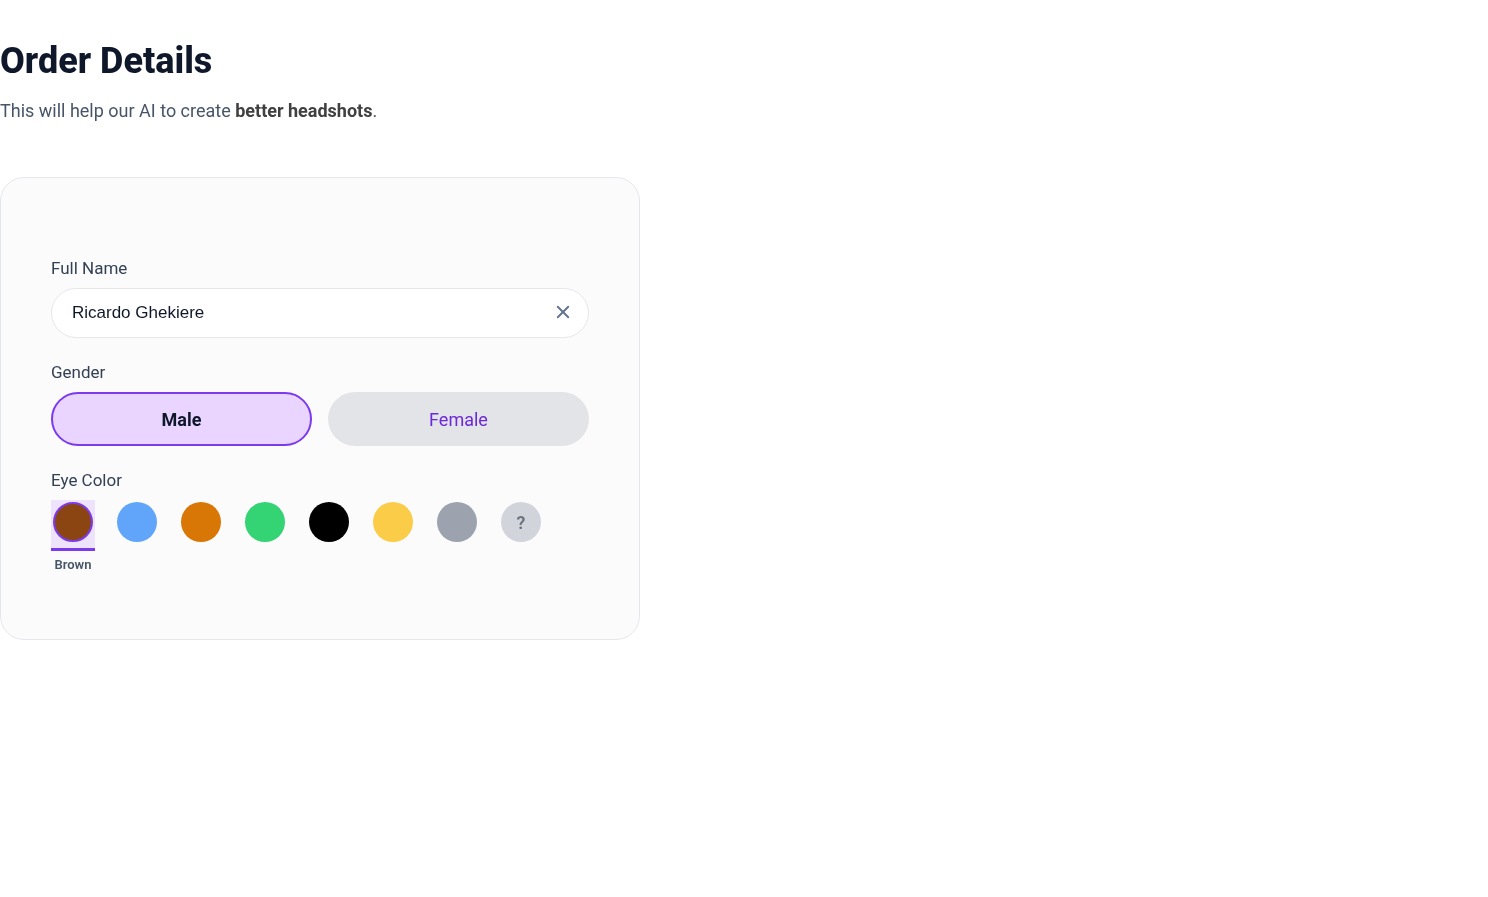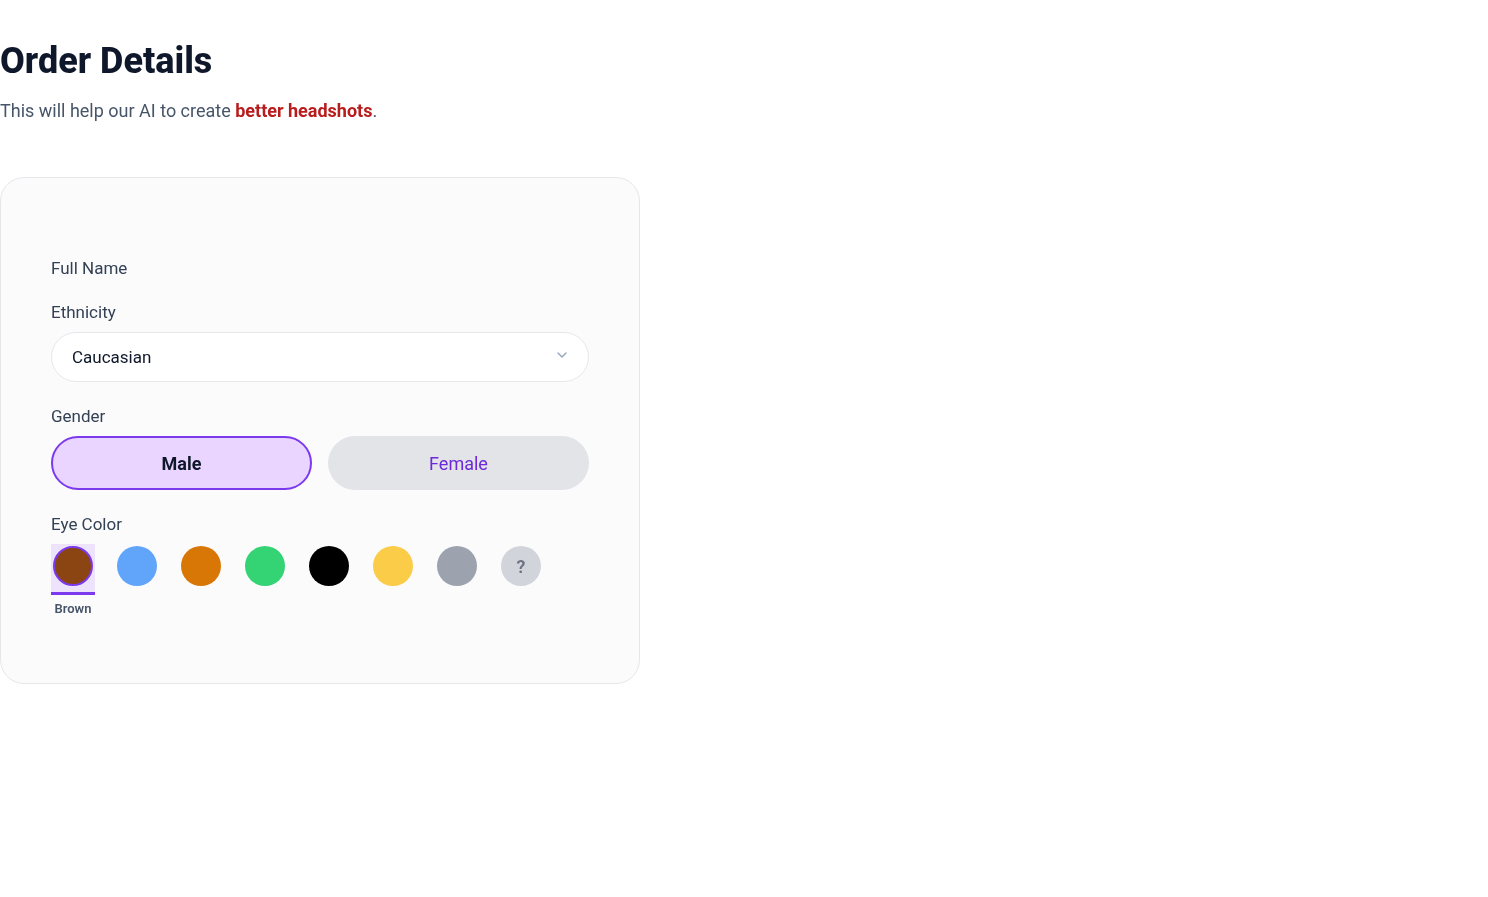--- a/index.html
+++ b/index.html
@@ -26,21 +26,21 @@
       color: #0f172a;
       margin-bottom: 18px;
     }
     .page-subtitle {
       font-size: 18px;
       color: #475569;
       margin-bottom: 56px;
     }
     .page-subtitle .bold {
       font-weight: 700;
-      color: #b91c1c;
+      color: #404040;
       margin-top: 44px;
     }
     .card {
       width: 640px;
       background: #fbfbfc;
       border: 1px solid #e5e7eb;
       border-radius: 24px;
       padding: 80px 50px 54px 50px;
     }
     .form-group {
@@ -199,33 +199,33 @@
 <div class="container">
   <h1 class="page-title">Order Details</h1>
   <p class="page-subtitle">
     <span>This will help our AI to create </span><span class="bold">better headshots</span><span>.</span>
   </p>
 
   <div class="card">
 
     <div class="form-group">
       <label class="label">Full Name</label>
-    </div>
-
-    <div class="form-group">
-      <label class="label">Ethnicity</label>
-      <div class="select">
-        <span>Caucasian</span>
-        <span class="chevron">
-          <svg viewBox="0 0 24 24" fill="none" stroke="currentColor" stroke-width="2" stroke-linecap="round" stroke-linejoin="round">
-              <polyline points="6 9 12 15 18 9"></polyline>
-            </svg>
-        </span>
+      <div class="input-wrap">
+        <input type="text" class="text-input" value="Ricardo Ghekiere" style="">
+        <button class="clear-btn">
+          <span>
+            <svg viewBox="0 0 24 24" fill="none" stroke="currentColor" stroke-width="2.5" stroke-linecap="round">
+                <line x1="5" y1="5" x2="19" y2="19"></line>
+                <line x1="19" y1="5" x2="5" y2="19"></line>
+              </svg>
+          </span>
+        </button>
       </div>
     </div>
+
 
     <div class="form-group">
     </div>
 
     <div class="form-group">
       <label class="label">Gender</label>
       <div class="gender-row">
         <div class="gender-btn selected">Male</div>
         <div class="gender-btn unselected">Female</div>
       </div>

